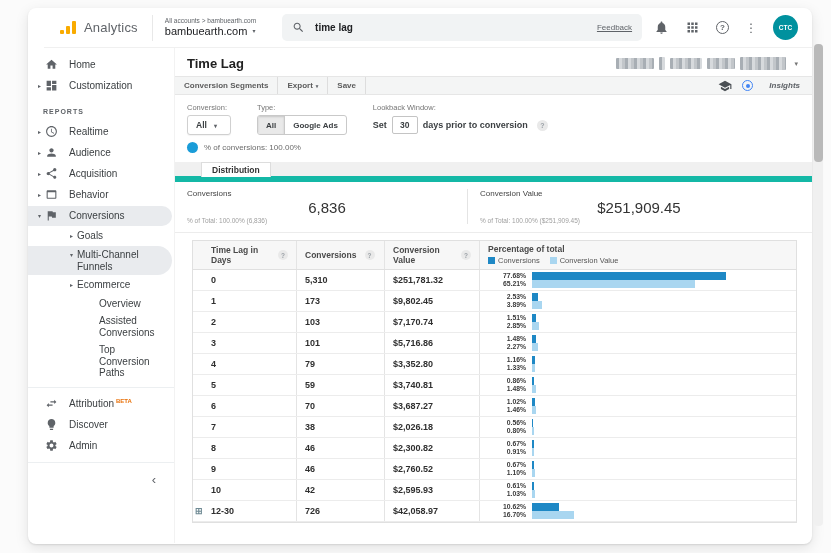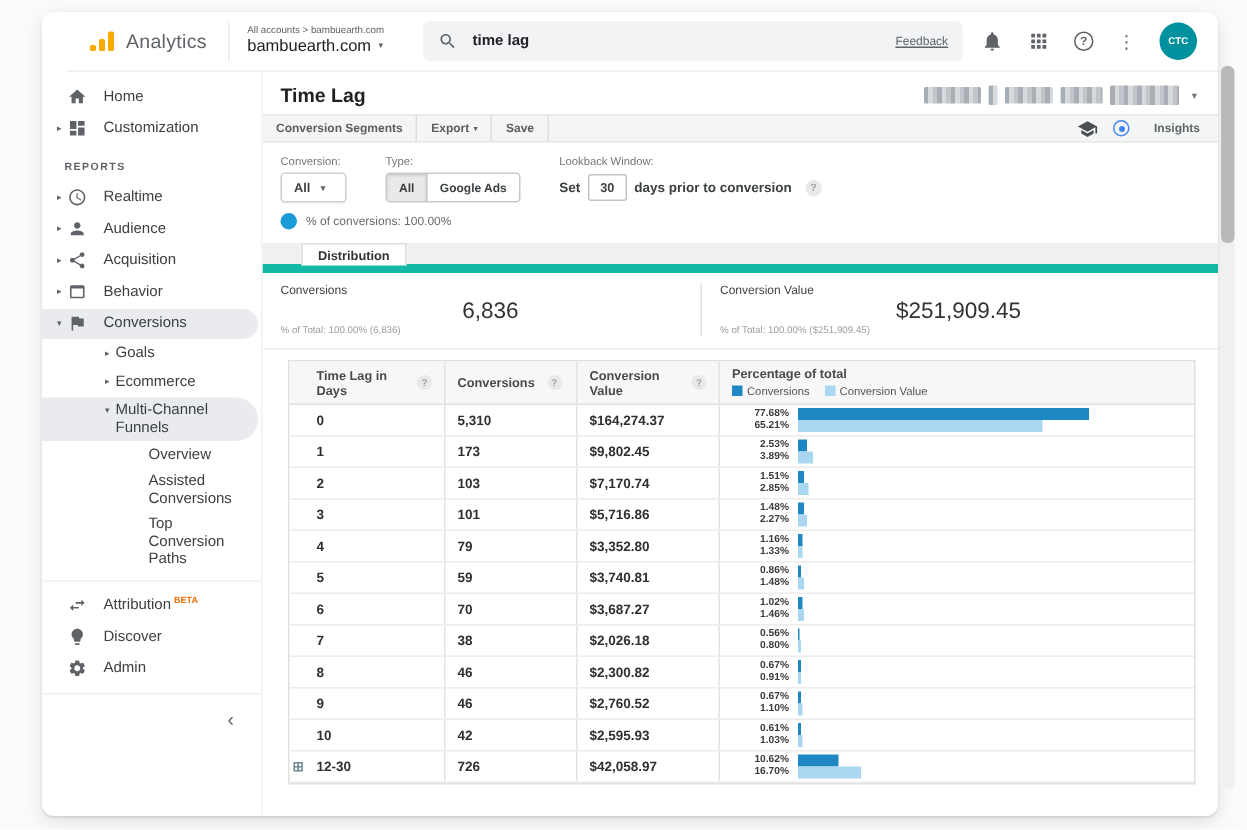--- a/index.html
+++ b/index.html
@@ -55,21 +55,21 @@
   .report-title { font-size:13px; font-weight:bold; color:#212121; margin:0; }
   .date-range { margin-left:auto; display:flex; align-items:center; gap:5px; cursor:pointer; }
   .redact { background:repeating-linear-gradient(90deg,#a8aeb4 0 3px,#d7dadd 3px 6px,#c2c6ca 6px 9px); border-radius:1px; }
   .r1{width:38px;height:11px;} .r2{width:6px;height:13px;} .r3{width:32px;height:11px;} .r4{width:28px;height:11px;} .r5{width:46px;height:13px;}
   .dr-caret { font-size:7px; color:#757575; margin-left:3px; }
   .toolbar { height:19px; background:#f4f5f5; border-top:1px solid #e6e6e6; border-bottom:1px solid #e6e6e6; display:flex; align-items:stretch; font-size:8px; font-weight:bold; color:#5c5c5c; flex:none; }
   .tb-btn { display:flex; align-items:center; padding:0 9px; border-right:1px solid #ddd; gap:3px; cursor:pointer; }
   .tb-btn .caret { font-size:5px; }
   .tb-right { margin-left:auto; display:flex; align-items:center; gap:10px; padding-right:12px; }
   .cap { width:14px; height:14px; fill:#4a4f54; cursor:pointer; }
-  .insights { display:flex; align-items:center; gap:16px; font-size:8px; color:#5f6368; font-weight:bold; cursor:pointer; }
+  .insights { display:flex; align-items:center; gap:16px; font-size:8px; color:#5f6368; font-weight:bold; cursor:pointer;font-style:italic; }
   .insights-icon { width:11px; height:11px; border:1.5px solid #4285f4; border-radius:50%; position:relative; }
   .insights-icon::after { content:""; position:absolute; inset:2.5px; background:#4285f4; border-radius:50%; }
   .filters { display:flex; gap:26px; padding:8px 0 0 12px; flex:none; }
   .fcol { display:flex; flex-direction:column; gap:3px; }
   .flabel { font-size:7.5px; color:#757575; }
   .drop-btn { height:20px; border:1px solid #d0d0d0; border-radius:3px; background:#fff; display:flex; align-items:center; gap:7px; padding:0 8px; font-size:8.5px; font-weight:bold; color:#3c4043; box-shadow:0 1px 1px rgba(0,0,0,.05); cursor:pointer; width:44px; }
   .seg { display:flex; border:1px solid #c9c9c9; border-radius:3px; overflow:hidden; height:20px; background:#fff; }
   .seg-btn { display:flex; align-items:center; padding:0 8px; font-size:8px; font-weight:bold; color:#3c4043; cursor:pointer; }
   .seg-btn.selected { background:#e9e9e9; box-shadow:inset 0 1px 2px rgba(0,0,0,.15); border-right:1px solid #c9c9c9; }
   .set-row { font-size:9px; font-weight:bold; color:#3c4043; display:flex; align-items:center; gap:5px; height:20px; }
@@ -217,27 +217,27 @@
               <svg viewBox="0 0 24 24">
                 <path d="M14.4 6 14 4H5v17h2v-7h5.6l.4 2h7V6z"></path>
               </svg>
             </span>
             <span class="lbl">Conversions</span>
           </div>
           <div class="nav-item lvl1">
             <span class="exp">▸</span>
             <span class="lbl">Goals</span>
           </div>
+          <div class="nav-item lvl1 active">
+            <span class="exp">▾</span>
+            <span class="lbl">Multi-Channel Funnels</span>
+          </div>
           <div class="nav-item lvl1">
             <span class="exp">▸</span>
             <span class="lbl">Ecommerce</span>
-          </div>
-          <div class="nav-item lvl1 active">
-            <span class="exp">▾</span>
-            <span class="lbl">Multi-Channel Funnels</span>
           </div>
           <div class="nav-item lvl2">
             <span class="exp"></span>
             <span class="lbl">Overview</span>
           </div>
           <div class="nav-item lvl2">
             <span class="exp"></span>
             <span class="lbl">Assisted Conversions</span>
           </div>
           <div class="nav-item lvl2">
@@ -387,21 +387,21 @@
               </div>
             </div>
           </div>
           <div id="tbody">
   <div class="trow">
     <div class="td c-lag">
       <span class="expslot"></span>
       <span class="lag-text">0</span>
     </div>
     <div class="td c-conv">5,310</div>
-    <div class="td c-val">$164,274.37</div>
+    <div class="td c-val">$251,781.32</div>
     <div class="td c-pct">
       <div class="pct-labels">
         <div class="pl-conv">77.68%</div>
         <div class="pl-val">65.21%</div>
       </div>
       <div class="pct-bars">
         <div class="bar bar-conv" style="width: 194.2px; background: rgb(30, 136, 197);"></div>
         <div class="bar bar-val" style="width: 163.025px; background: rgb(169, 214, 240);"></div>
       </div>
     </div>

